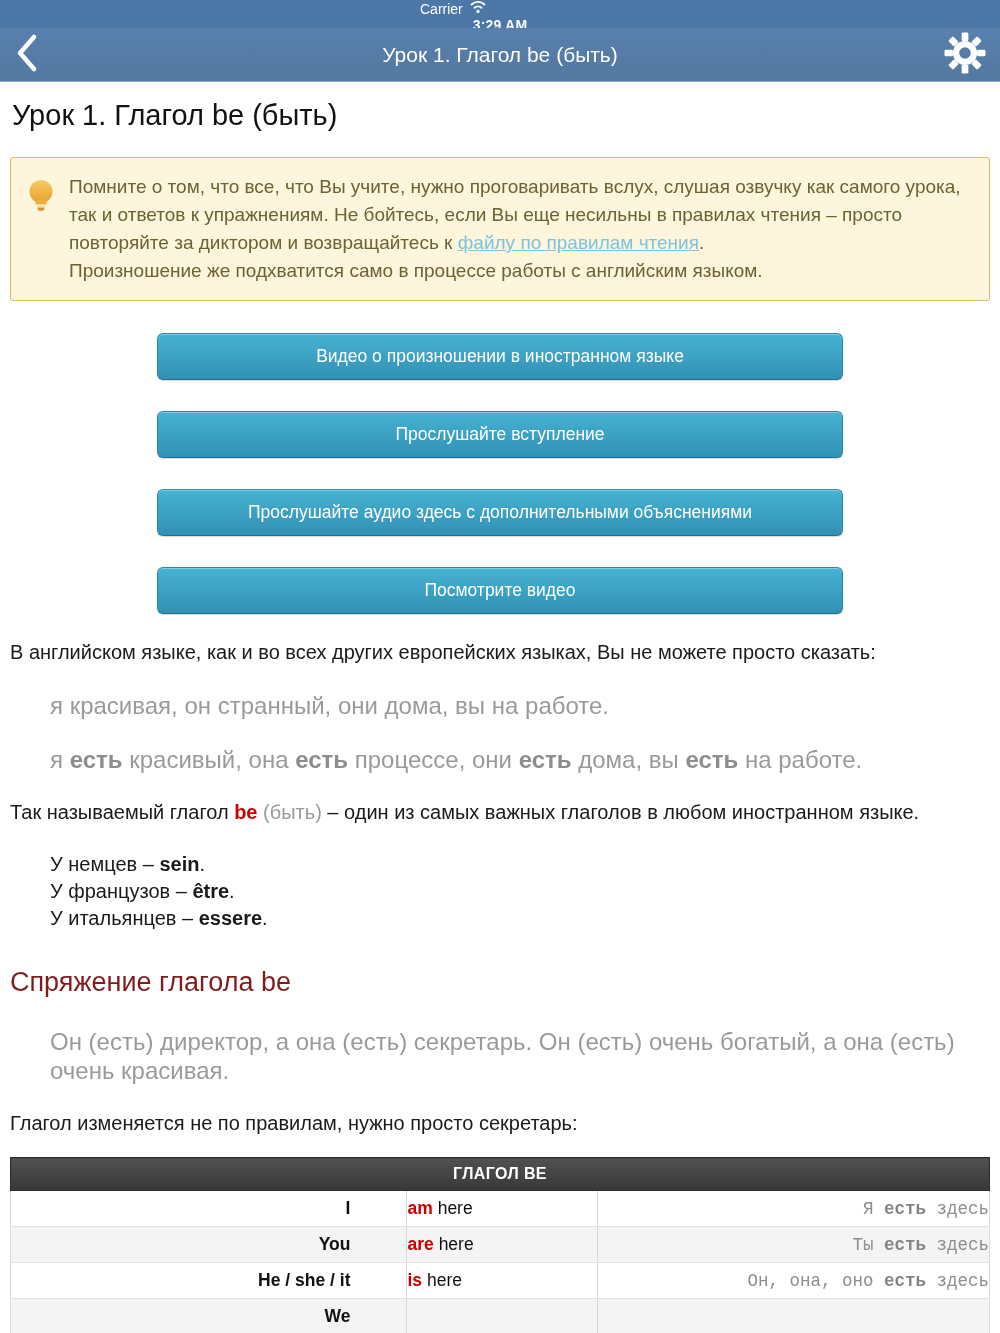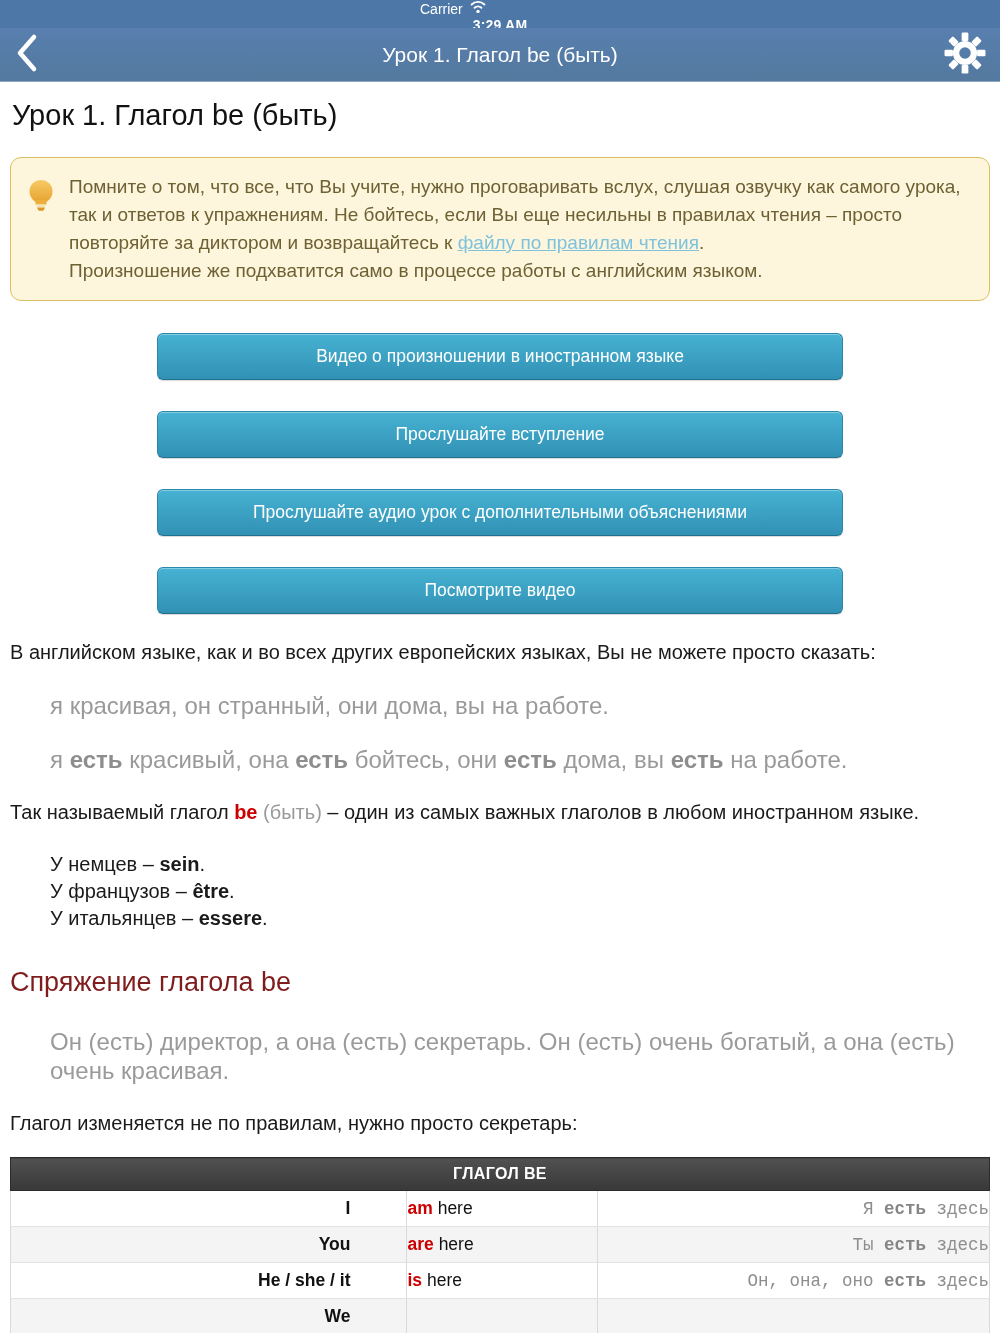--- a/index.html
+++ b/index.html
@@ -24,21 +24,21 @@
     padding:0 14px; position:relative; }
   .nav-title { position:absolute; left:0; right:0; text-align:center; color:#fff;
     font-size:21px; pointer-events:none; }
   .back-button { display:flex; align-items:center; cursor:pointer; z-index:2; }
   .settings-button { margin-left:auto; display:flex; align-items:center; cursor:pointer; z-index:2; }
 
   
   .content { padding:0 10px; }
   h1.page-title { font-size:29px; font-weight:normal; color:#111; margin:17px 2px 25px; }
 
-  .note-box { background:#fdf6dc; border:1px solid #dcc05f; border-radius:11px;
+  .note-box { background:#fdf6dc; border:1px solid #dcc05f; border-radius:3px;
     display:flex; padding:15px 18px 15px 16px; color:#6e6134; font-size:19px;
     line-height:28px; }
   .note-bulb { flex:0 0 42px; padding-top:5px; }
   .note-text a, .note-link { color:#7ec2de; text-decoration:underline; cursor:pointer; }
 
   .buttons-block { margin:32px 0 25px; }
   .lesson-button { display:block; width:686px; height:47px; margin:12px auto 31px;
     background:linear-gradient(#47b2d3,#3191b4); border:1px solid #2b87aa;
     border-bottom-color:#22708f; border-radius:6px; color:#fff; font-size:17.5px;
     font-family:inherit; cursor:pointer; box-shadow:inset 0 1px 0 rgba(255,255,255,.35), 0 1px 1px rgba(0,0,0,.15); }
@@ -138,30 +138,30 @@
     </div>
     <div class="note-text">
       <span>Помните о том, что все, что Вы учите, нужно проговаривать вслух, слушая озвучку как самого урока, так и ответов к упражнениям. Не бойтесь, если Вы еще несильны в правилах чтения – просто повторяйте за диктором и возвращайтесь к </span><span class="note-link">файлу по правилам чтения</span><span>.</span><br>
       <span>Произношение же подхватится само в процессе работы с английским языком.</span>
     </div>
   </div>
 
   <div class="buttons-block">
     <button class="lesson-button">Видео о произношении в иностранном языке</button>
     <button class="lesson-button">Прослушайте вступление</button>
-    <button class="lesson-button">Прослушайте аудио урок с дополнительными объяснениями</button>
+    <button class="lesson-button">Прослушайте аудио здесь с дополнительными объяснениями</button>
     <button class="lesson-button">Посмотрите видео</button>
   </div>
 
   <p class="para">В английском языке, как и во всех других европейских языках, Вы не можете просто сказать:</p>
 
   <p class="example">я красивая, он странный, они дома, вы на работе.</p>
 
 
-  <p class="example"><span>я </span><b>есть</b><span> красивый, она </span><b>есть</b><span> бойтесь, они </span><b>есть</b><span> дома, вы </span><b>есть</b><span> на работе.</span></p>
+  <p class="example"><span>я </span><b>есть</b><span> красивый, она </span><b>есть</b><span> процессе, они </span><b>есть</b><span> дома, вы </span><b>есть</b><span> на работе.</span></p>
 
   <p class="para"><span>Так называемый глагол </span><span class="red-word">be</span><span class="gray-word"> (быть)</span><span> – один из самых важных глаголов в любом иностранном языке.</span></p>
 
   <p class="lang-list">
     <span>У немцев – </span><b>sein</b><span>.</span><br>
     <span>У французов – </span><b>être</b><span>.</span><br>
     <span>У итальянцев – </span><b>essere</b><span>.</span>
   </p>
 
   <h2 class="section-heading">Спряжение глагола be</h2>

